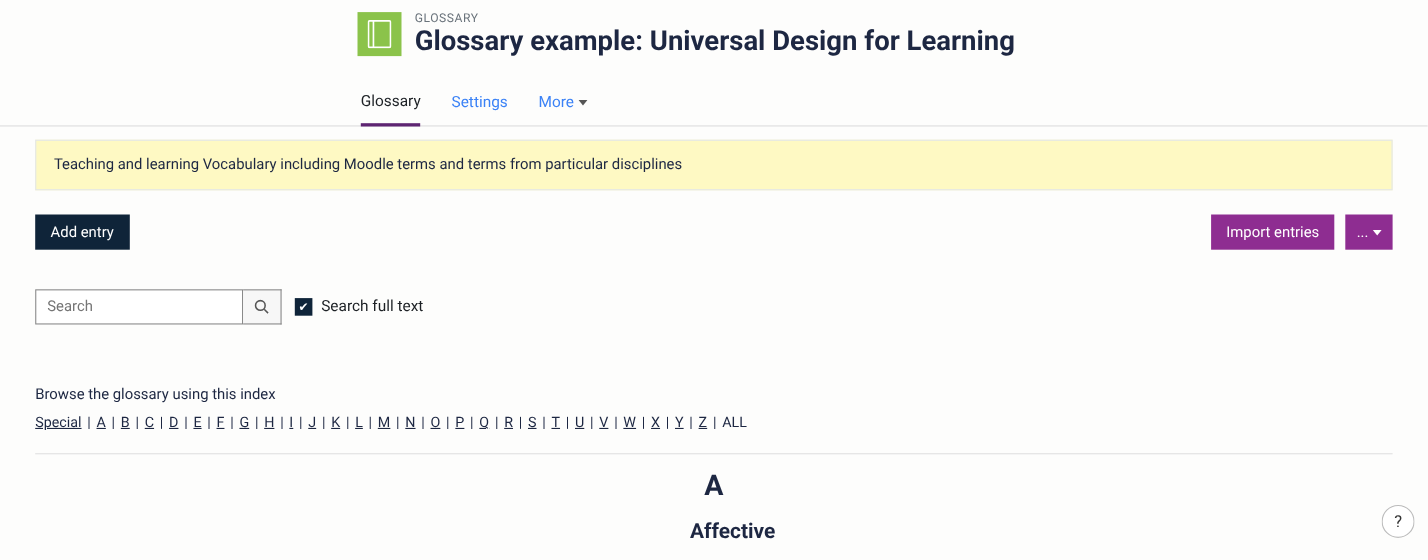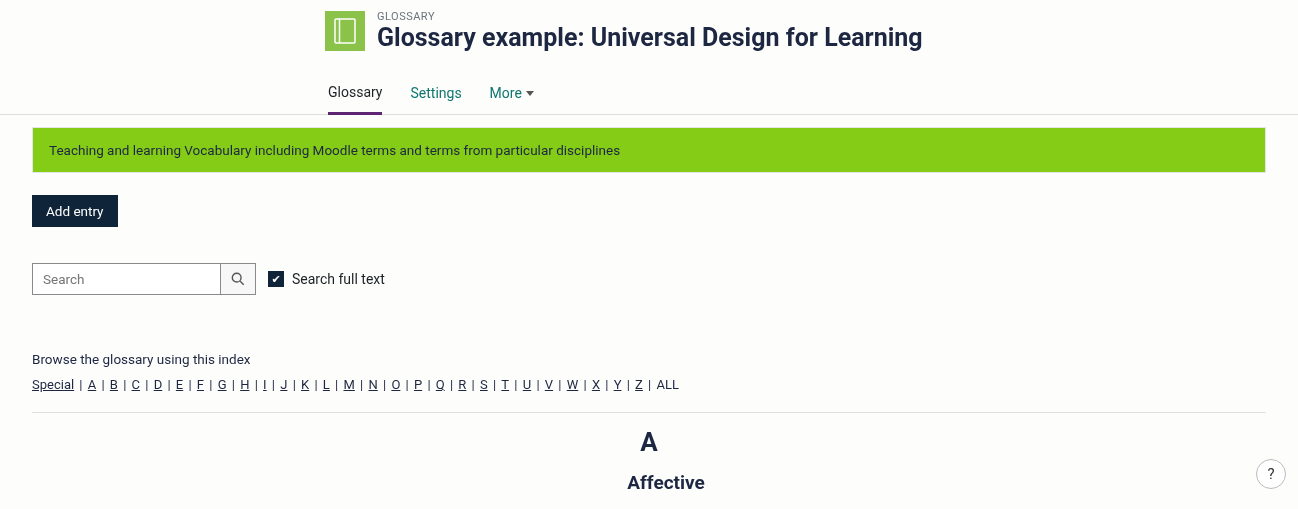--- a/index.html
+++ b/index.html
@@ -49,36 +49,36 @@
   .tabs {
     display: flex;
     gap: 28px;
     padding-left: 328px;
     margin-top: 24px;
     border-bottom: 1px solid #ddd;
   }
   .tab {
     padding: 8px 0 12px 0;
     font-size: 14px;
-    color: #0f766e;
+    color: #3b82f6;
     cursor: pointer;
     display: flex;
     align-items: center;
     gap: 4px;
   }
   .tab.active {
     border-bottom: 3px solid #5e2572;
     color: #1d2125;
     margin-bottom: -1px;
   }
   .main {
     padding: 12px 32px 0 32px;
   }
   .description-box {
-    background: #84cc16;
+    background: #fef9c3;
     border: 1px solid #e3e6e8;
     padding: 14px 16px;
     color: #1d2742;
     font-size: 13.5px;
   }
   .action-row {
     display: flex;
     justify-content: space-between;
     align-items: flex-start;
     margin-top: 22px;
@@ -282,20 +282,27 @@
         <span class="chev-down"></span>
       </div>
     </div>
   </div>
 
   <div class="main">
     <div class="description-box">Teaching and learning Vocabulary including Moodle terms and terms from particular disciplines</div>
 
     <div class="action-row">
       <button class="btn btn-dark">Add entry</button>
+      <div class="right-actions">
+        <button class="btn btn-purple">Import entries</button>
+        <button class="btn btn-more">
+          <span>...</span>
+          <span class="chev-down" style="border-top-color:#fff;"></span>
+        </button>
+      </div>
     </div>
 
     <div class="search-row">
 
       <div class="search-group">
         <input class="search-input" type="text" placeholder="Search" style="">
         <button class="search-btn">
           <svg width="14" height="14" viewBox="0 0 16 16">
             <circle cx="6.5" cy="6.5" r="5" stroke="#555" stroke-width="1.6" fill="none"></circle>
             <line x1="10.5" y1="10.5" x2="14.5" y2="14.5" stroke="#555" stroke-width="1.6"></line>

